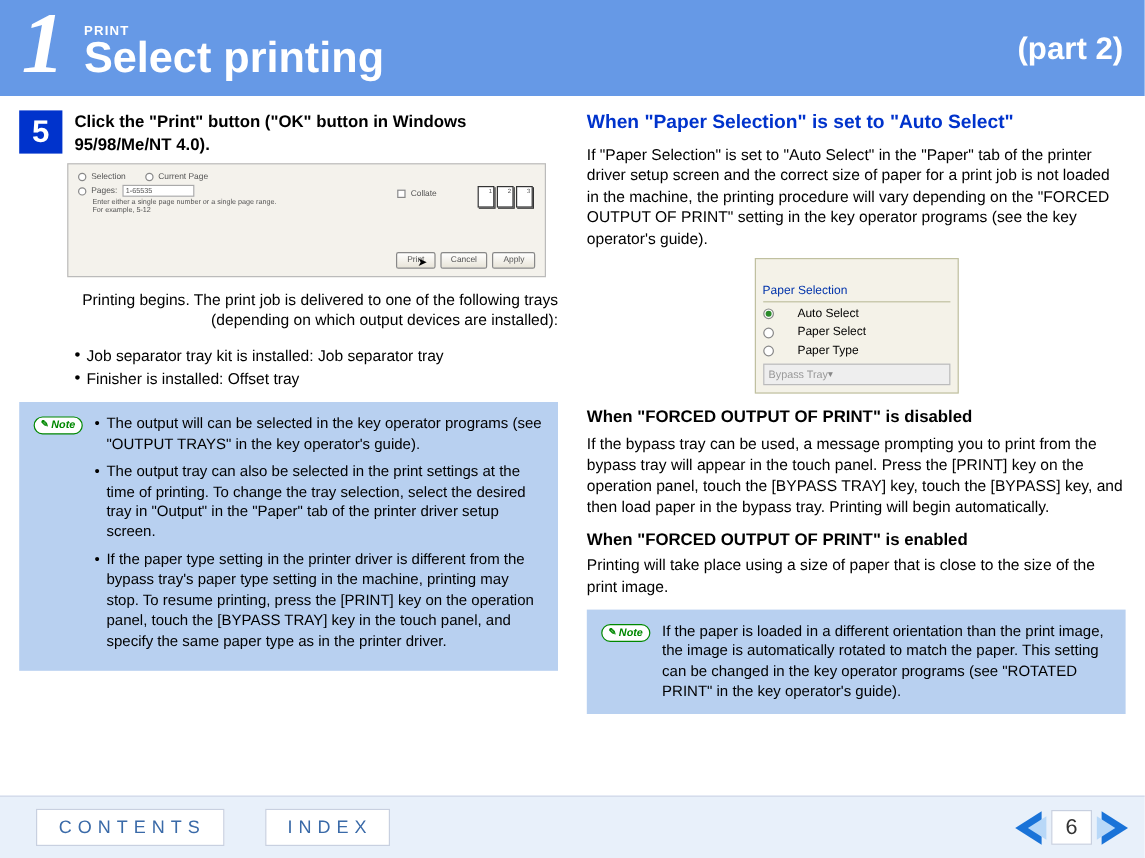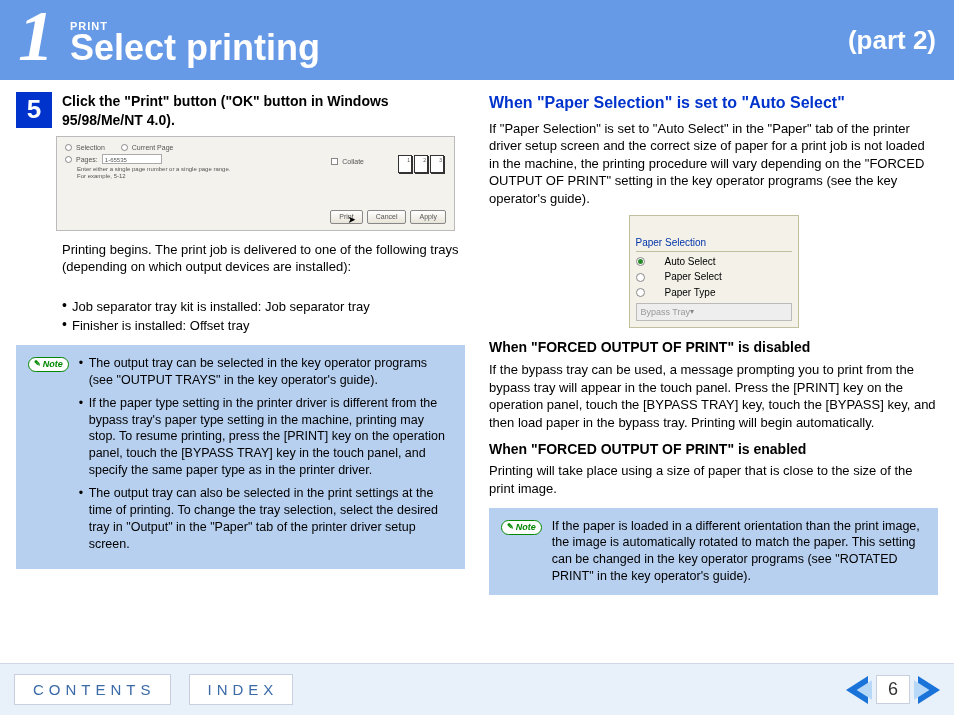--- a/index.html
+++ b/index.html
@@ -84,21 +84,21 @@
   .dm-row { display: flex; align-items: center; gap: 4px; margin-bottom: 2px; }
   .dm-radio { width: 7px; height: 7px; border: 1px solid #888; border-radius: 50%; background:#fff; }
   .dm-input { border: 1px solid #aaa; background: #fff; height: 10px; width: 60px; display:inline-block; font-size:6px; padding:0 2px; line-height:10px;}
   .dm-check { width:7px; height:7px; border:1px solid #888; background:#fff;}
   .dm-pages { position:absolute; right:10px; top:18px; display:flex; gap:2px;}
   .dm-page { width:14px; height:18px; background:#fff; border:1px solid #333; box-shadow:1px 1px 0 #333; font-size:5px; text-align:right; padding:1px;}
   .dm-btns { position:absolute; bottom:6px; right:8px; display:flex; gap:4px;}
   .dm-btn { border:1px solid #888; background:linear-gradient(#fff,#e8e4d8); font-size:7px; padding:1px 8px; border-radius:2px;}
   .dm-cursor { position:absolute; bottom:3px; right:98px; font-size:10px; color:#000; }
 
-  .body-text { margin: 0 0 22px 46px; }
+  .body-text { margin: 0 0 12px 46px; text-align: right; }
   .bullets { margin-left: 46px; }
   .bullets li { list-style: none; position: relative; padding-left: 10px; margin-bottom: 2px;}
   .bullets li::before { content: "•"; position: absolute; left: 0; top: 0; font-size: 14px; line-height: 1; }
 
   .note-box {
     background: #b8d0f0;
     padding: 10px 12px 10px 12px;
     margin-top: 10px;
     display: flex;
     gap: 10px;
@@ -163,20 +163,21 @@
   }
   .foot-btn {
     background: #fff;
     border: 1px solid #c8d0e0;
     color: #3a6aa8;
     font-size: 15px;
     letter-spacing: 5px;
     padding: 6px 14px 6px 18px;
     margin-right: 18px;
     font-weight: 500;
+    margin-left: 16px;
   }
   .foot-spacer { flex: 1; }
   .nav-arrow {
     width: 0; height: 0;
     border-top: 14px solid transparent;
     border-bottom: 14px solid transparent;
     cursor: pointer;
   }
   .nav-prev { border-right: 22px solid #1a73d8; margin-right: 8px; position:relative;}
   .nav-prev::after{ content:""; position:absolute; left:4px; top:-14px; border-top:14px solid transparent; border-bottom:14px solid transparent; border-right:22px solid #b8d8f8; transform:scale(.7); transform-origin:right center;}
@@ -249,23 +250,23 @@
     <ul class="bullets">
       <li>Job separator tray kit is installed: Job separator tray</li>
       <li>Finisher is installed: Offset tray</li>
     </ul>
 
     <div class="note-box">
       <span class="note-badge">
           <span>Note</span>
         </span>
       <ul class="note-list">
-        <li>The output tray can be selected in the key operator programs (see "OUTPUT TRAYS" in the key operator's guide).</li>
+        <li>The output will can be selected in the key operator programs (see "OUTPUT TRAYS" in the key operator's guide).</li>
+        <li>The output tray can also be selected in the print settings at the time of printing. To change the tray selection, select the desired tray in "Output" in the "Paper" tab of the printer driver setup screen.</li>
         <li>If the paper type setting in the printer driver is different from the bypass tray's paper type setting in the machine, printing may stop. To resume printing, press the [PRINT] key on the operation panel, touch the [BYPASS TRAY] key in the touch panel, and specify the same paper type as in the printer driver.</li>
-        <li>The output tray can also be selected in the print settings at the time of printing. To change the tray selection, select the desired tray in "Output" in the "Paper" tab of the printer driver setup screen.</li>
       </ul>
     </div>
   </div>
 
   <div class="col col-right">
     <div class="section-h">When "Paper Selection" is set to "Auto Select"</div>
     <p class="para">If "Paper Selection" is set to "Auto Select" in the "Paper" tab of the printer driver setup screen and the correct size of paper for a print job is not loaded in the machine, the printing procedure will vary depending on the "FORCED OUTPUT OF PRINT" setting in the key operator programs (see the key operator's guide).</p>
 
     <div class="paper-select-mock">
       <div class="ps-title">Paper Selection</div>

